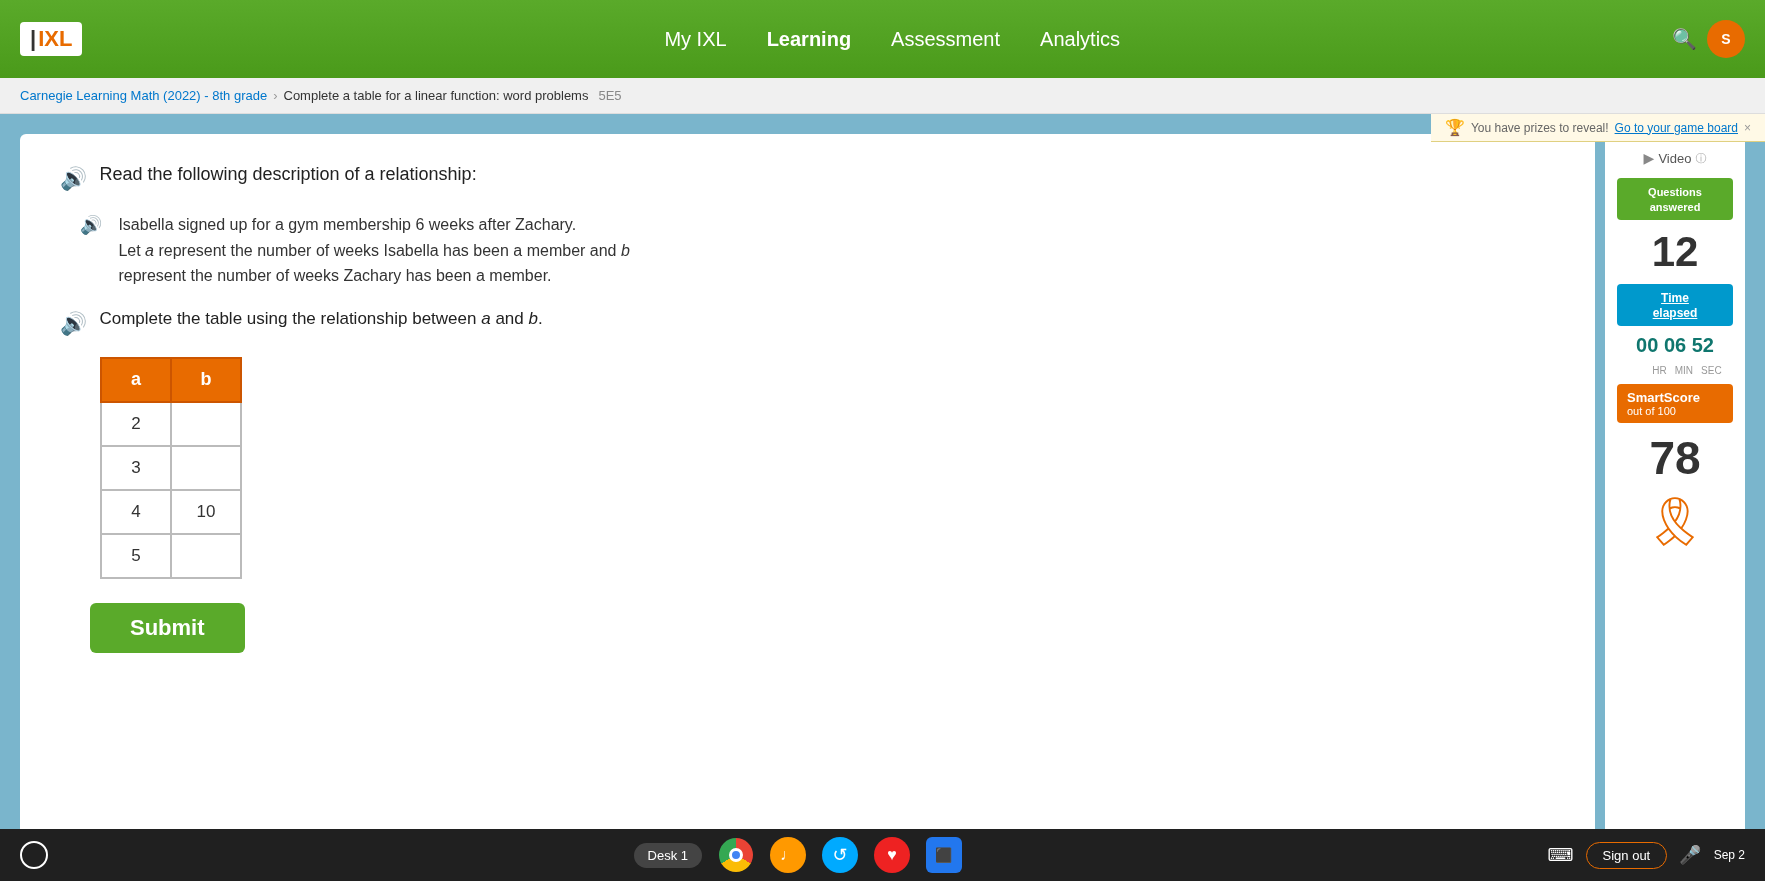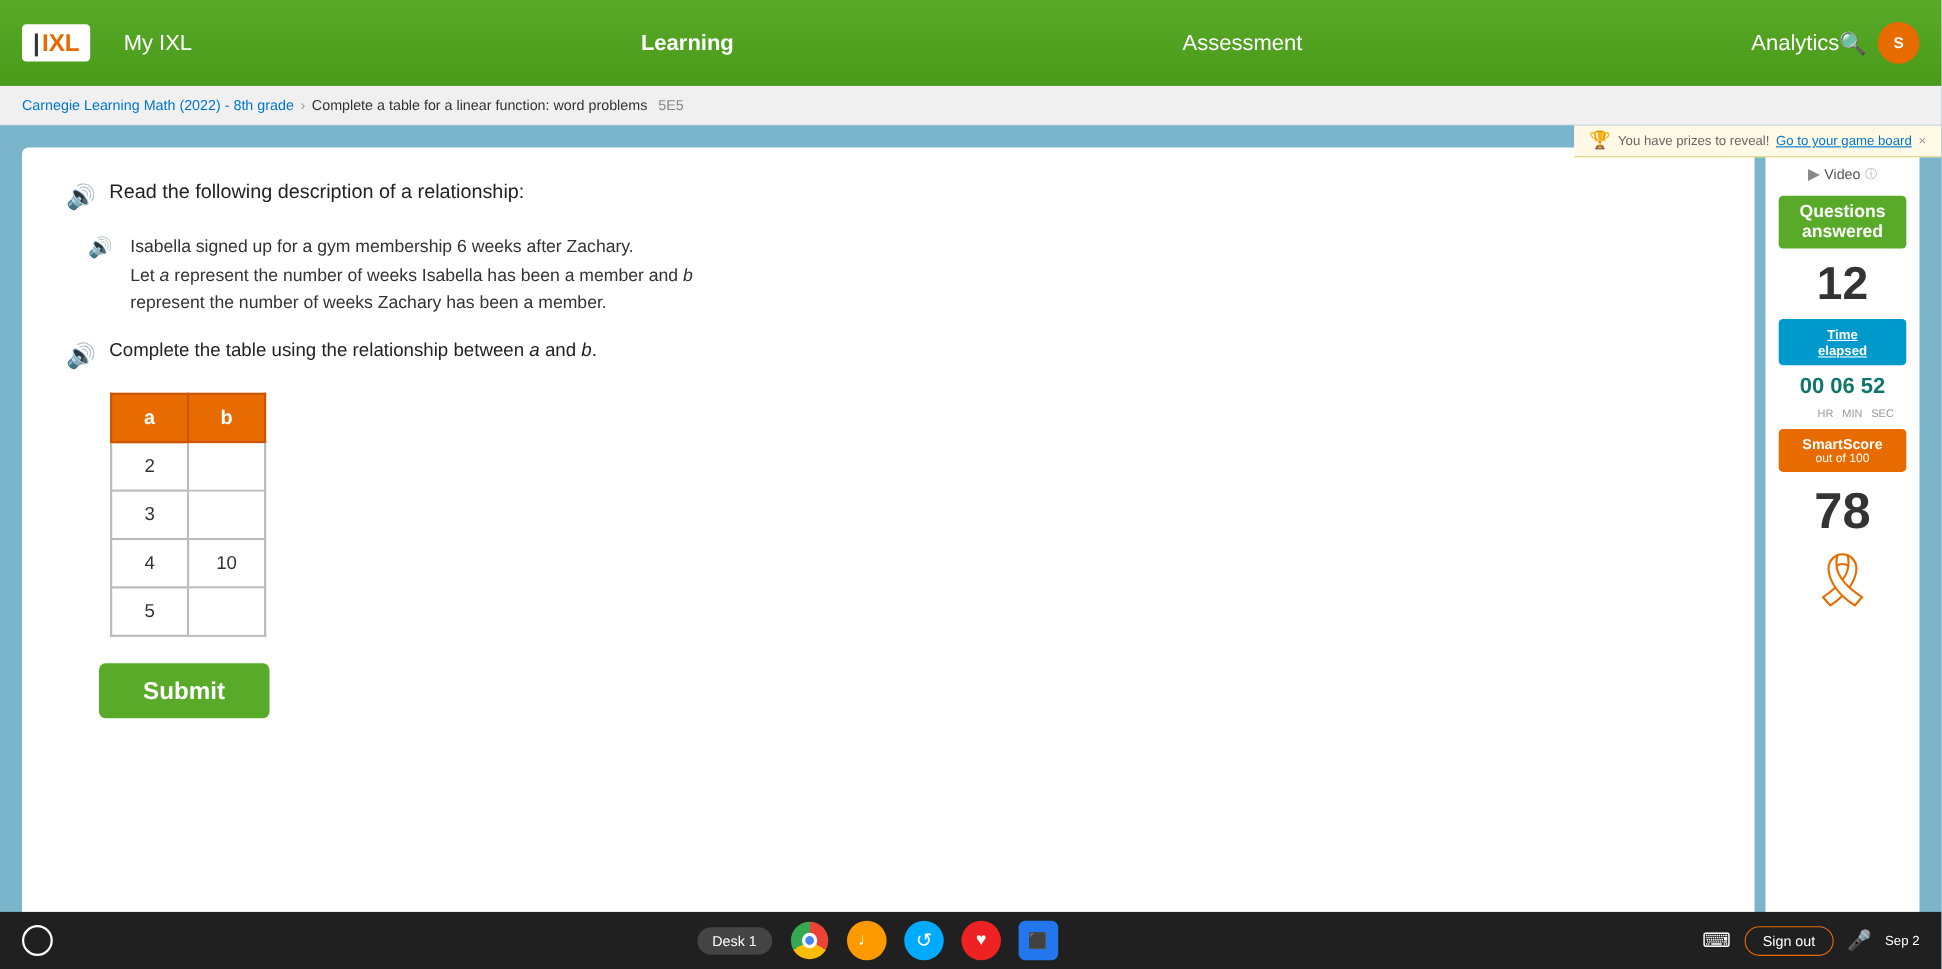--- a/index.html
+++ b/index.html
@@ -38,21 +38,21 @@
     .ixl-logo .pipe {
       color: #333;
       margin-right: 2px;
     }
 
     .nav-links {
       display: flex;
       align-items: center;
       gap: 40px;
       flex: 1;
-      justify-content: space-between;
+      justify-content: center;
     }
     .nav-link {
       color: white;
       font-size: 20px;
       font-weight: 500;
       text-decoration: none;
       cursor: pointer;
     }
     .nav-link.active {
       font-weight: 700;
@@ -344,21 +344,21 @@
       background: #e86b00;
       color: white;
       font-size: 13px;
       font-weight: bold;
       padding: 6px 10px;
       border-radius: 4px;
       text-align: center;
       width: 100%;
       display: flex;
       flex-direction: column;
-      align-items: center;
+      align-items: flex-start;
     }
 
     .smartscore-number {
       font-size: 46px;
       font-weight: bold;
       color: #333;
       text-align: center;
     }
 
     .award-ribbon {
@@ -569,21 +569,21 @@
 
   <div class="right-sidebar">
 
     <div class="video-btn">
       <span class="video-icon">▶</span>
       <span>Video</span>
       <span style="color:#aaa; font-size:11px;">ⓘ</span>
     </div>
 
     <div class="questions-answered-badge">
-      <span style="white-space: pre-line; font-size:16px;">Questions
+      <span style="white-space: pre-line; font-size:11px;">Questions
 answered</span>
     </div>
 
     <div class="score-number">12</div>
 
     <div class="time-elapsed-badge">
       <span style="white-space: pre-line; font-size:12px;">Time
 elapsed</span>
     </div>
 

